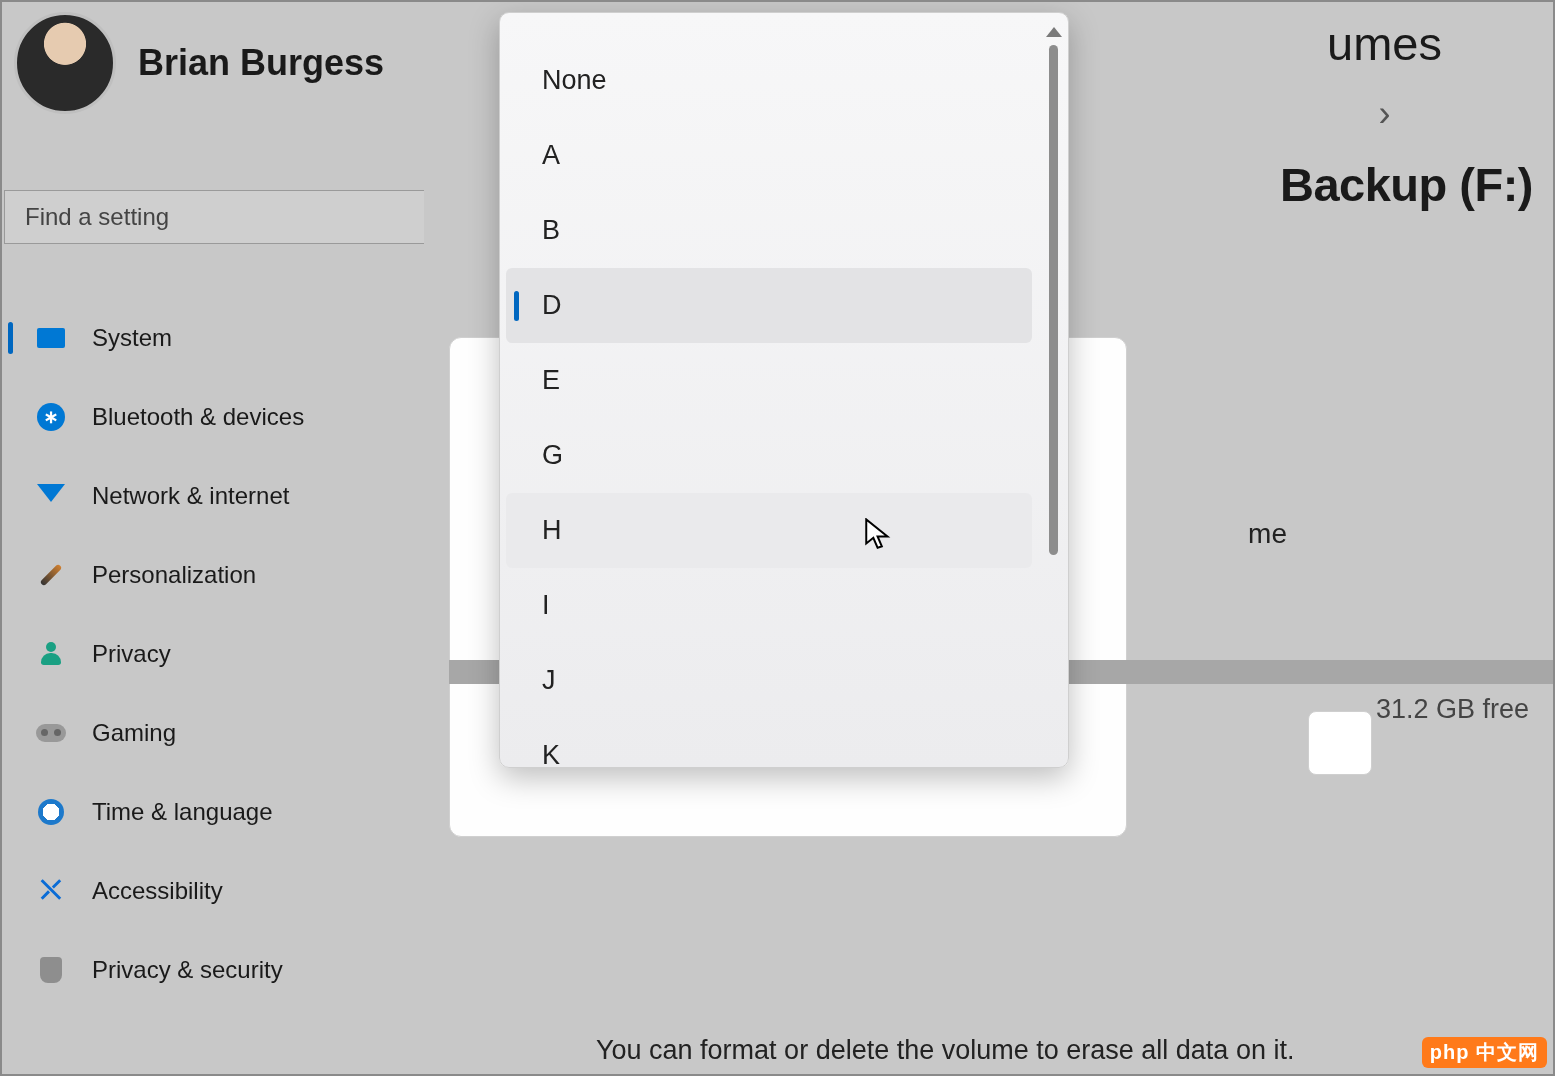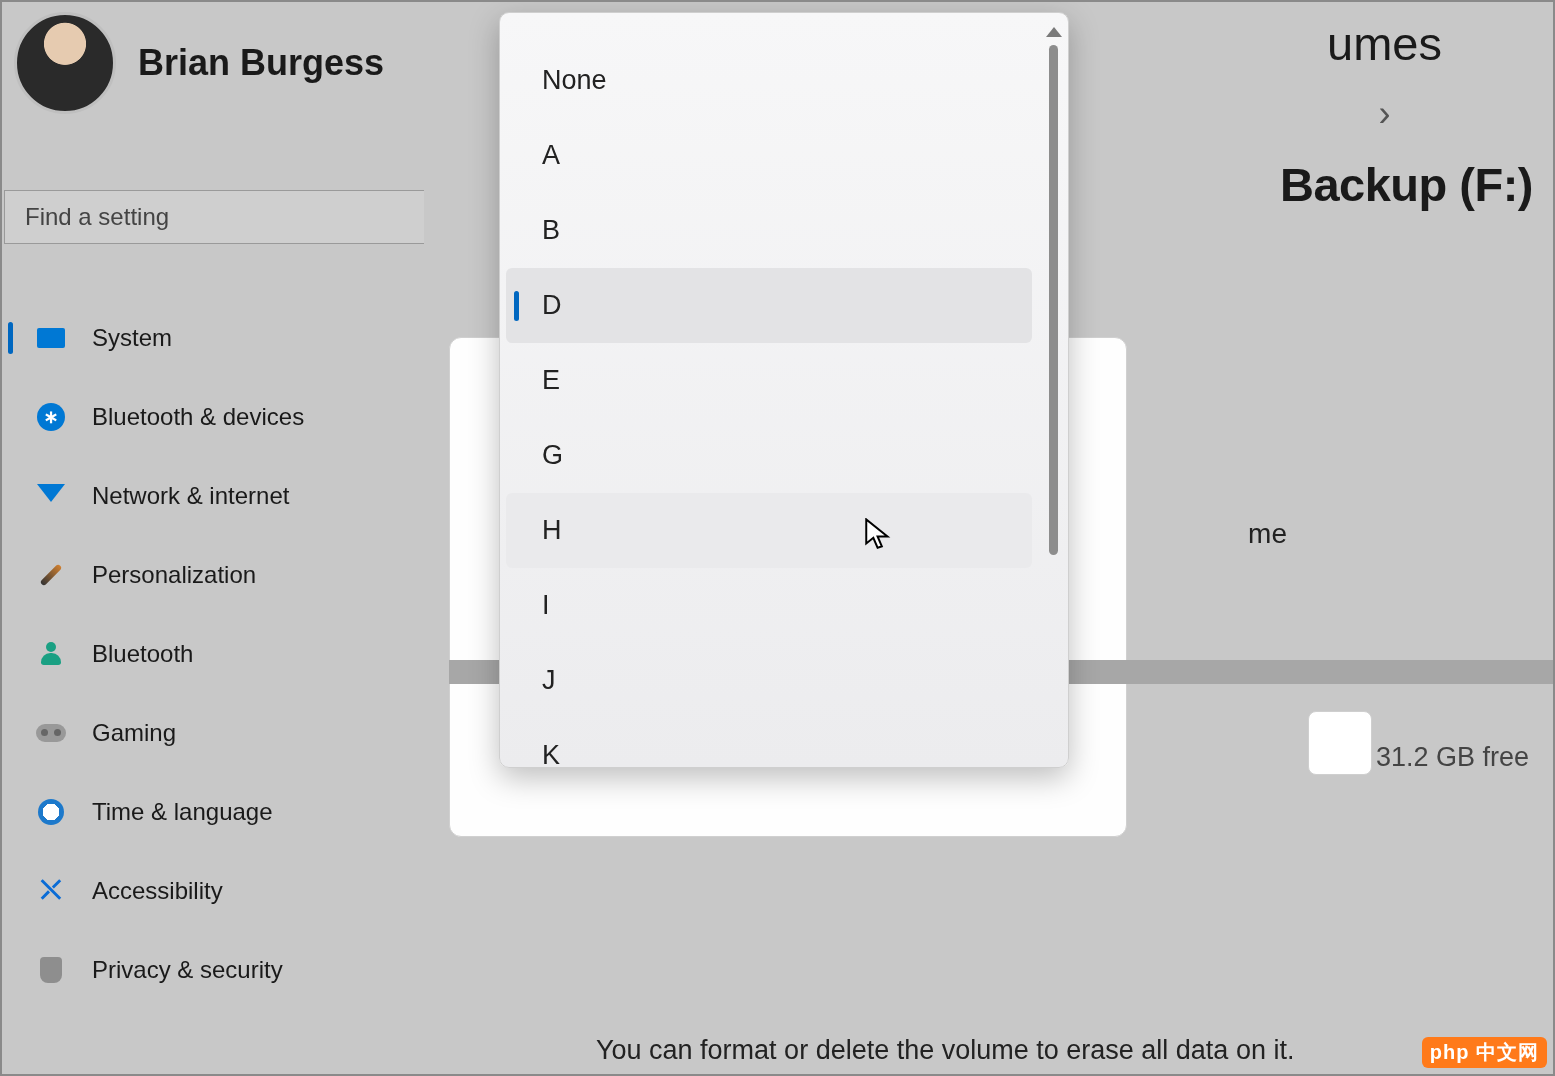--- a/index.html
+++ b/index.html
@@ -43,21 +43,21 @@
   .crumbs .cur{font-weight:750;letter-spacing:-0.5px;margin-left:44px;}
   .crumbs .chev{font-size:36px;color:#555;}
 
   
   .card{position:absolute;left:447px;top:335px;width:678px;height:500px;background:#fefefe;border:1px solid #d0d0d0;border-radius:12px;}
   .card .field-right{position:absolute;right:-161px;top:140px;font-size:28px;color:#222;margin-top:40px;}
   .card .mini-box{position:absolute;right:-246px;top:373px;width:64px;height:64px;border:1px solid #cfcfcf;border-radius:8px;background:#fff;}
 
   
   .store-bar{position:absolute;left:447px;top:658px;width:1106px;height:24px;background:#a7a7a7;}
-  .free-text{position:absolute;right:24px;top:692px;font-size:27px;color:#444;margin-top:48px;}
+  .free-text{position:absolute;right:24px;top:692px;font-size:27px;color:#444;}
 
   .format-text{position:absolute;left:594px;top:1033px;font-size:27px;color:#222;white-space:nowrap;}
 
   
   .dropdown{position:absolute;left:497px;top:10px;width:570px;height:756px;background:linear-gradient(#f7f7f8,#ececee);border:1px solid #cfcfcf;border-radius:10px;box-shadow:0 10px 30px rgba(0,0,0,.25);overflow:hidden;}
   .dd-list{position:absolute;left:0;top:30px;width:538px;}
   .dd-item{height:75px;display:flex;align-items:center;padding-left:36px;font-size:27px;color:#222;cursor:pointer;border-radius:6px;margin:0 6px;}
   .dd-item.sel{background:#e3e3e5;}
   .dd-item.sel::before{content:"";position:absolute;left:8px;width:5px;height:30px;background:#0067c0;border-radius:3px;}
   .dd-item.hover{background:#eaeaec;}
@@ -109,21 +109,21 @@
     <div class="nav-item">
       <span class="nav-icon">
           <span class="ic-pers"></span>
         </span>
       <span>Personalization</span>
     </div>
     <div class="nav-item">
       <span class="nav-icon">
           <span class="ic-acc"></span>
         </span>
-      <span>Bluetooth</span>
+      <span>Privacy</span>
     </div>
     <div class="nav-item">
       <span class="nav-icon">
           <span class="ic-game"></span>
         </span>
       <span>Gaming</span>
     </div>
     <div class="nav-item">
       <span class="nav-icon">
           <span class="ic-time"></span>

